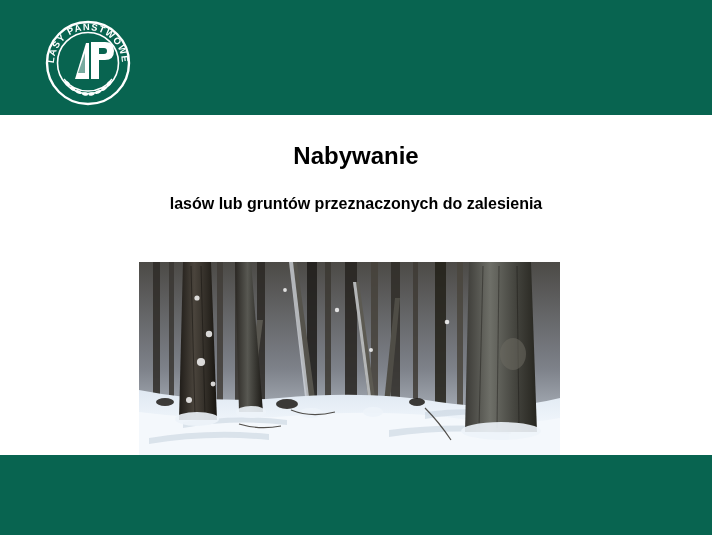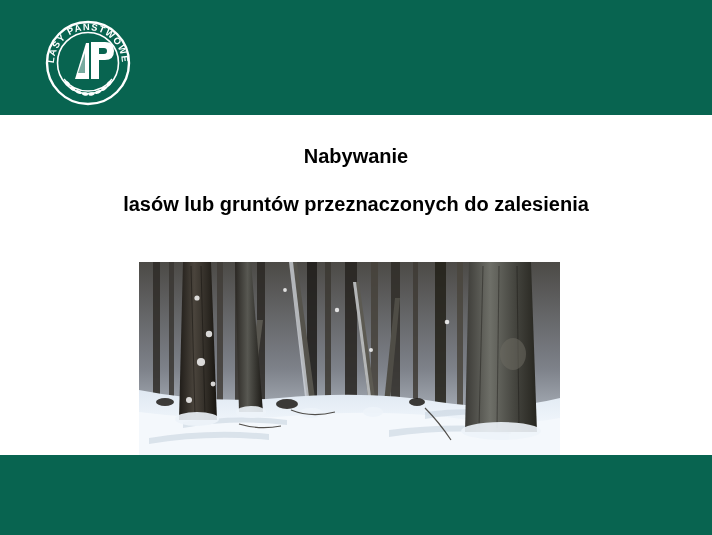--- a/index.html
+++ b/index.html
@@ -51,28 +51,28 @@
 
   
   .title-block {
     position: absolute;
     left: 0;
     top: 143px;
     width: 712px;
     text-align: center;
   }
   .title-line1 {
-    font-size: 20px;
+    font-size: 24px;
     font-weight: bold;
     color: #000000;
     line-height: 26px;
   }
   .title-line2 {
     margin-top: 22px;
-    font-size: 20px;
+    font-size: 16px;
     font-weight: bold;
     color: #000000;
     line-height: 26px;
   }
 
   
   .photo {
     position: absolute;
     left: 139px;
     top: 262px;

